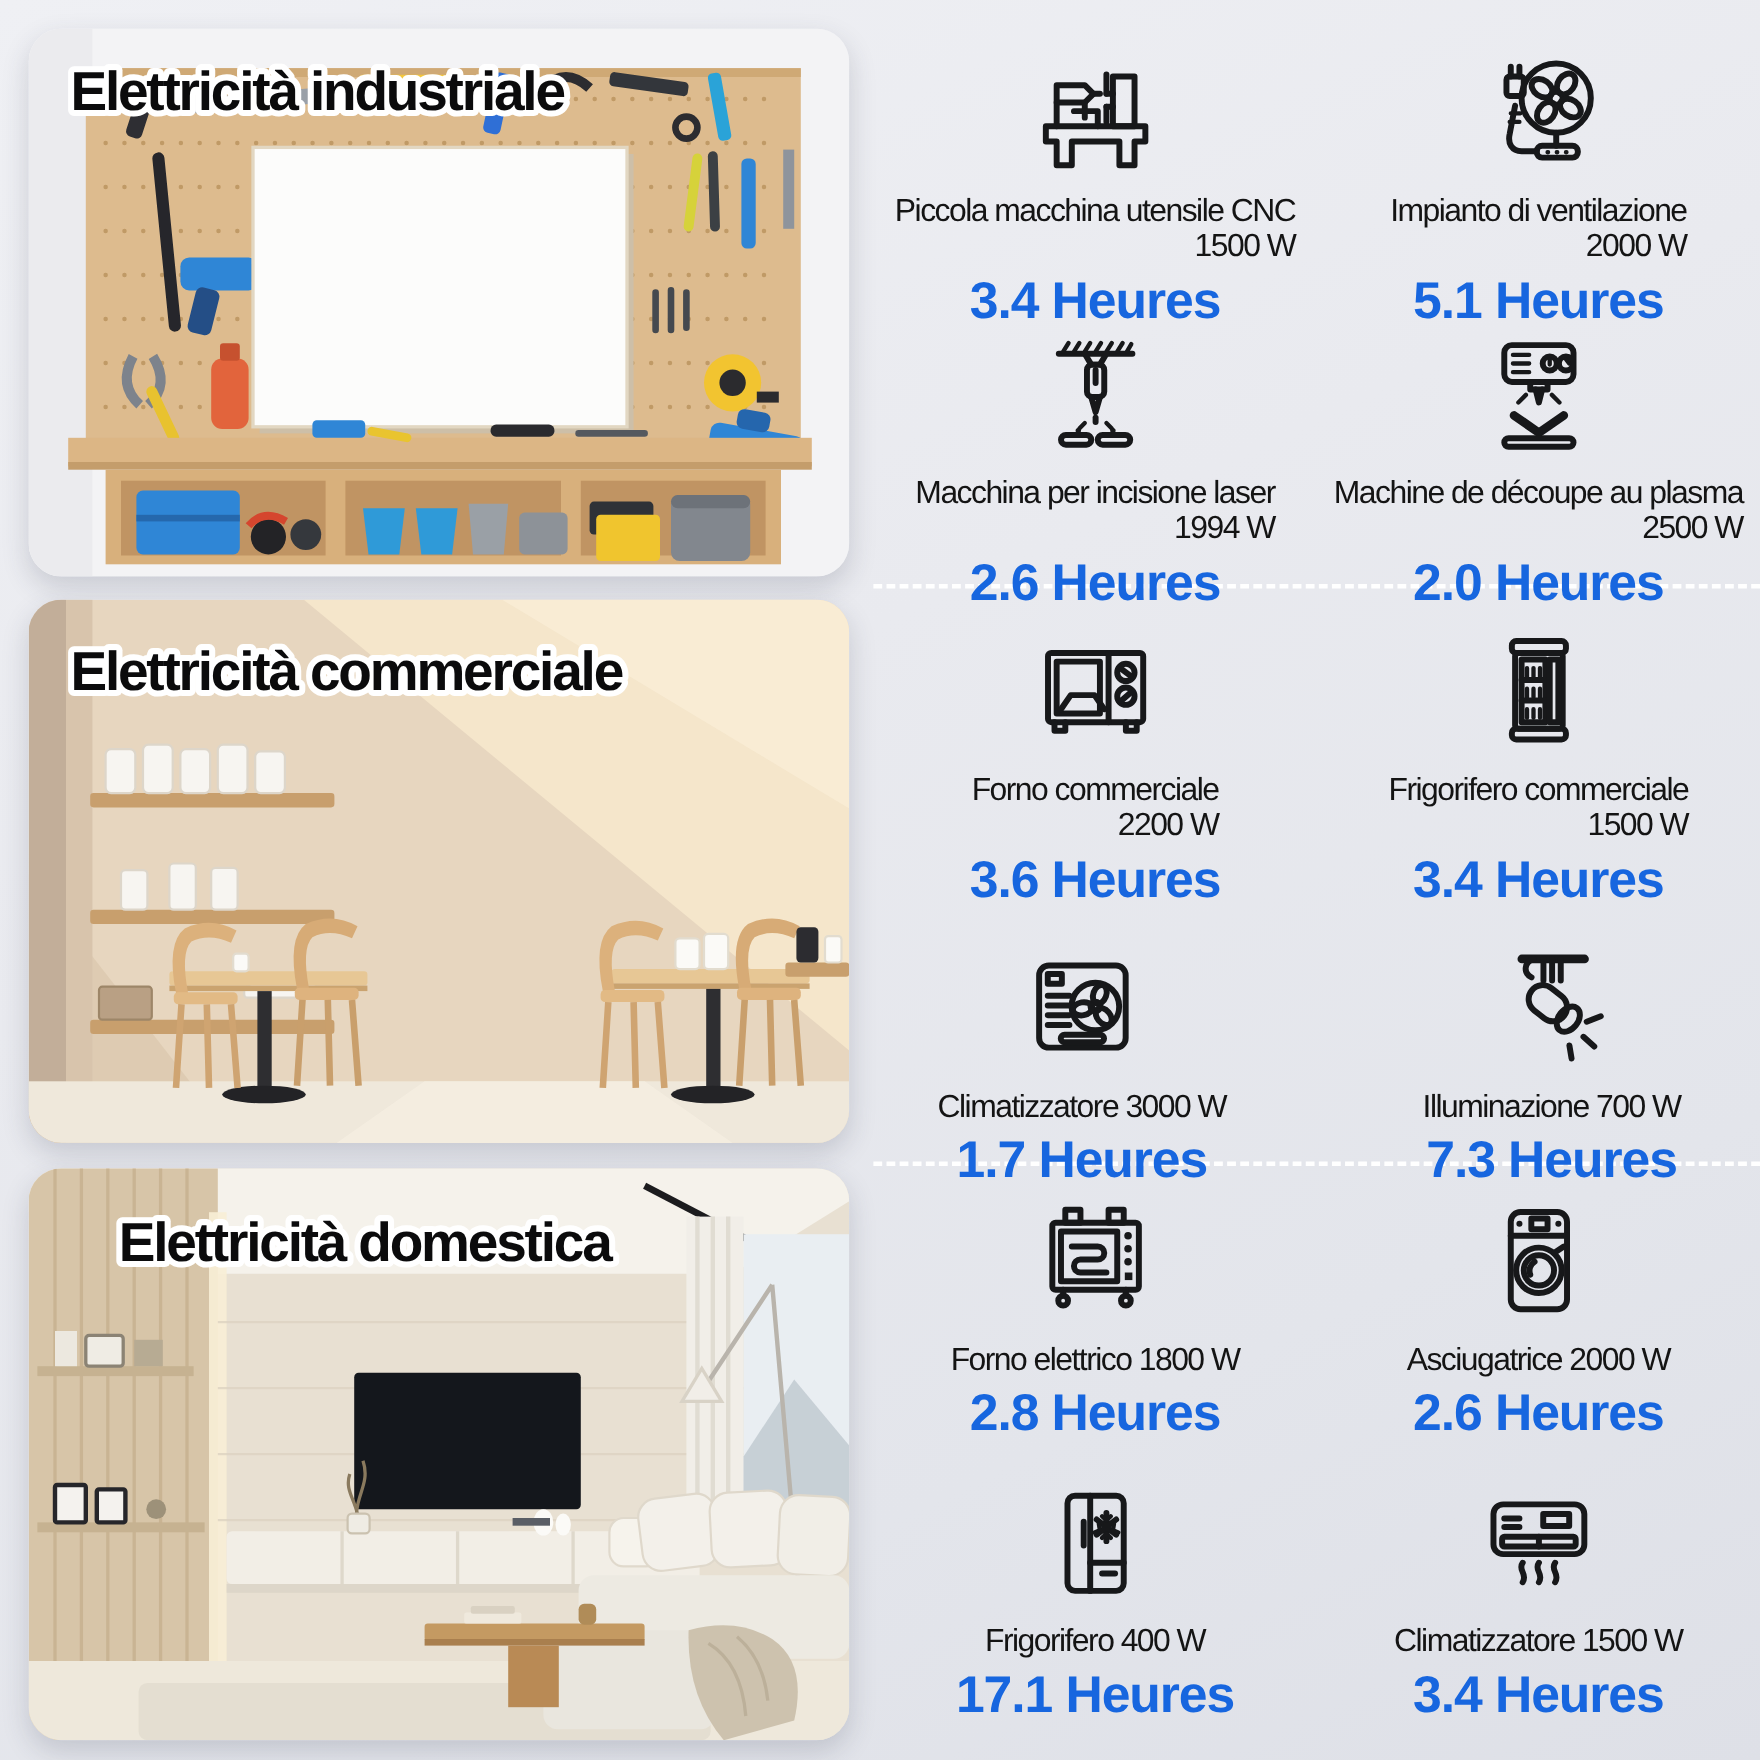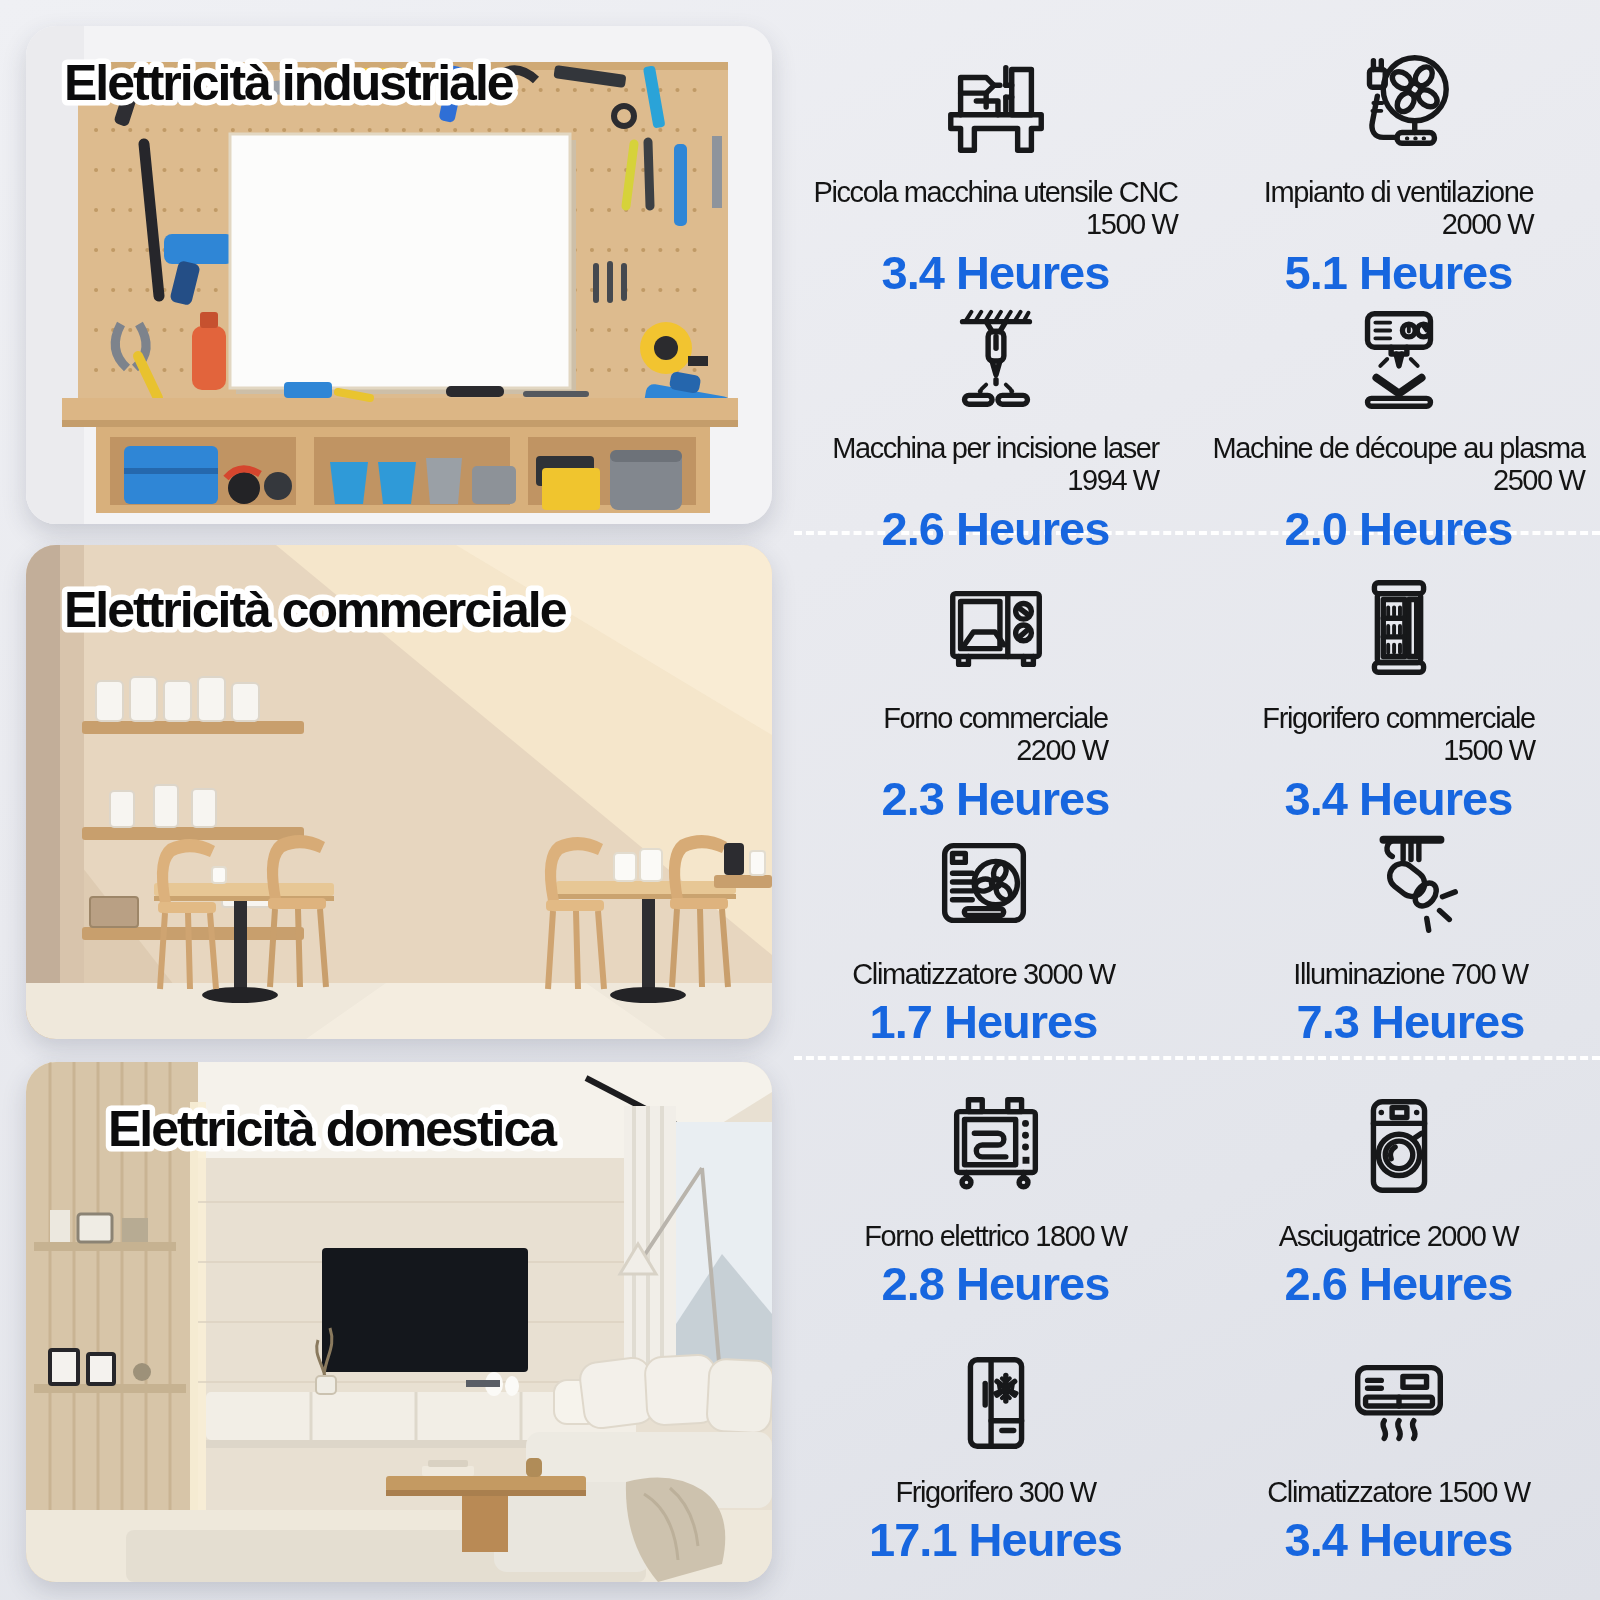--- a/index.html
+++ b/index.html
@@ -386,21 +386,21 @@
             <path d="M84 39 l8 6"></path>
           <circle cx="88" cy="64" r="8"></circle>
             <path d="M84 68 l8 -7"></path>
           <path d="M22 88 v8 h10 v-8 M88 88 v8 h10 v-8"></path>
         </svg>
       </div>
       <div class="label">
         <span>Forno commerciale</span>
           <span>2200 W</span>
       </div>
-      <div class="hours">2.3 Heures</div>
+      <div class="hours">3.6 Heures</div>
     </div>
     <div class="cell">
       <div class="icon">
         <svg width="118" height="118" viewBox="0 0 120 120">
           <rect x="35" y="13" width="50" height="11" rx="4"></rect>
           <rect x="38" y="24" width="44" height="70" rx="3"></rect>
           <rect x="44" y="30" width="22" height="58"></rect>
           <path d="M44 49 h22 M44 68 h22"></path>
           <path class="thin" d="M49 38 v8 M55 38 v8 M61 38 v8 M49 57 v8 M55 57 v8 M61 57 v8 M49 76 v8 M55 76 v8 M61 76 v8"></path>
           <rect x="70" y="30" width="8" height="58"></rect>
@@ -408,21 +408,21 @@
         </svg>
       </div>
       <div class="label">
         <span>Frigorifero commerciale</span>
           <span>1500 W</span>
       </div>
       <div class="hours">3.4 Heures</div>
     </div>
   </div>
 
-  <div class="row" style="top:824px;gap:48px;">
+  <div class="row" style="top:856px;gap:48px;">
     <div class="cell">
       <div class="icon">
         <svg width="118" height="118" viewBox="0 0 120 120">
           <rect x="20" y="20" width="80" height="76" rx="9"></rect>
           <rect x="28" y="28" width="13" height="9"></rect>
           <path d="M28 48 h20 M28 57 h20 M28 66 h20 M28 75 h20"></path>
           <circle cx="72" cy="58" r="22"></circle>
             <circle cx="72" cy="58" r="4.5"></circle>
           <g transform="rotate(20 72 58)">
               <ellipse cx="72" cy="46" rx="6" ry="9"></ellipse>
@@ -516,21 +516,21 @@
           <rect x="34" y="16" width="52" height="88" rx="7"></rect>
           <path d="M55 16 v88"></path>
             <path d="M55 78 h31"></path>
           <path d="M49 40 v22"></path>
           <path d="M70 32 v26 M61 38 l18 14 M79 38 l-18 14"></path>
           <path class="thin" d="M66 35 l4 4 4 -4 M66 55 l4 -4 4 4 M63 42 l1 6 -5 2 M77 42 l-1 6 5 2"></path>
           <path d="M66 88 h12"></path>
         </svg>
       </div>
       <div class="label">
-        <span>Frigorifero 300 W</span>
+        <span>Frigorifero 400 W</span>
           <span></span>
       </div>
       <div class="hours">17.1 Heures</div>
     </div>
     <div class="cell">
       <div class="icon">
         <svg width="118" height="118" viewBox="0 0 120 120">
           <rect x="18" y="24" width="84" height="46" rx="9"></rect>
           <path d="M28 37 h14 M28 45 h14"></path>
           <rect x="64" y="33" width="24" height="11"></rect>

